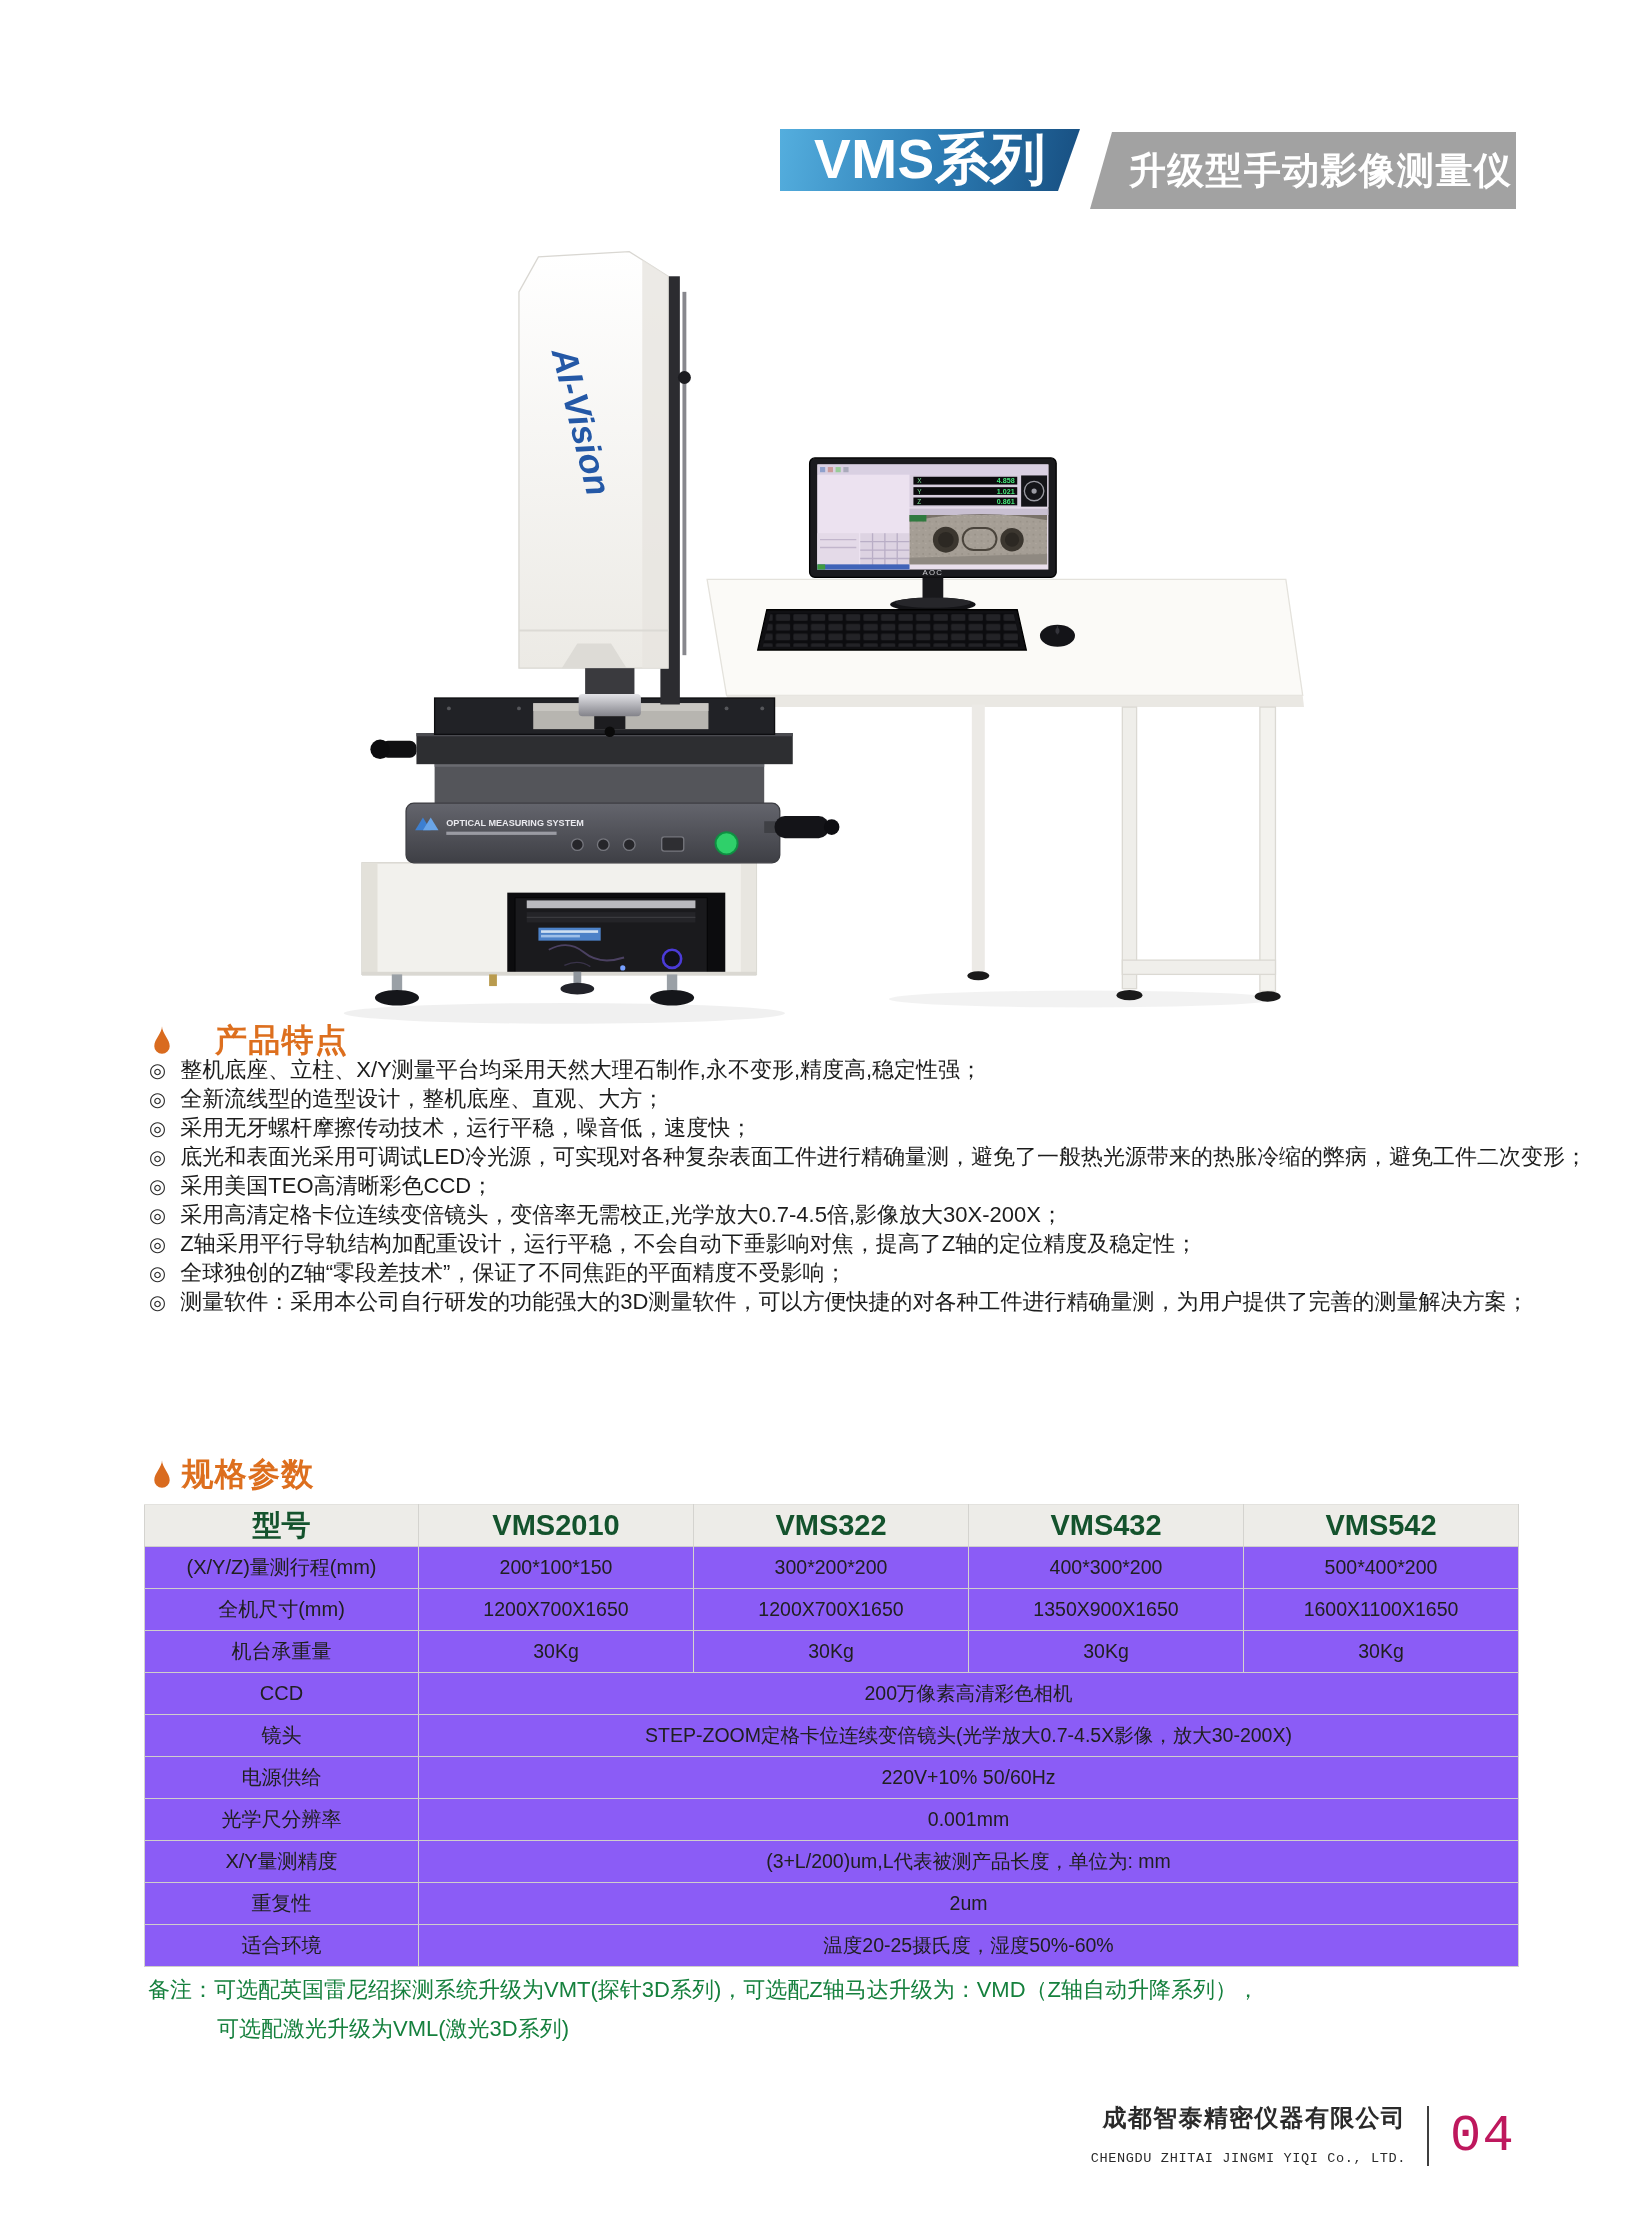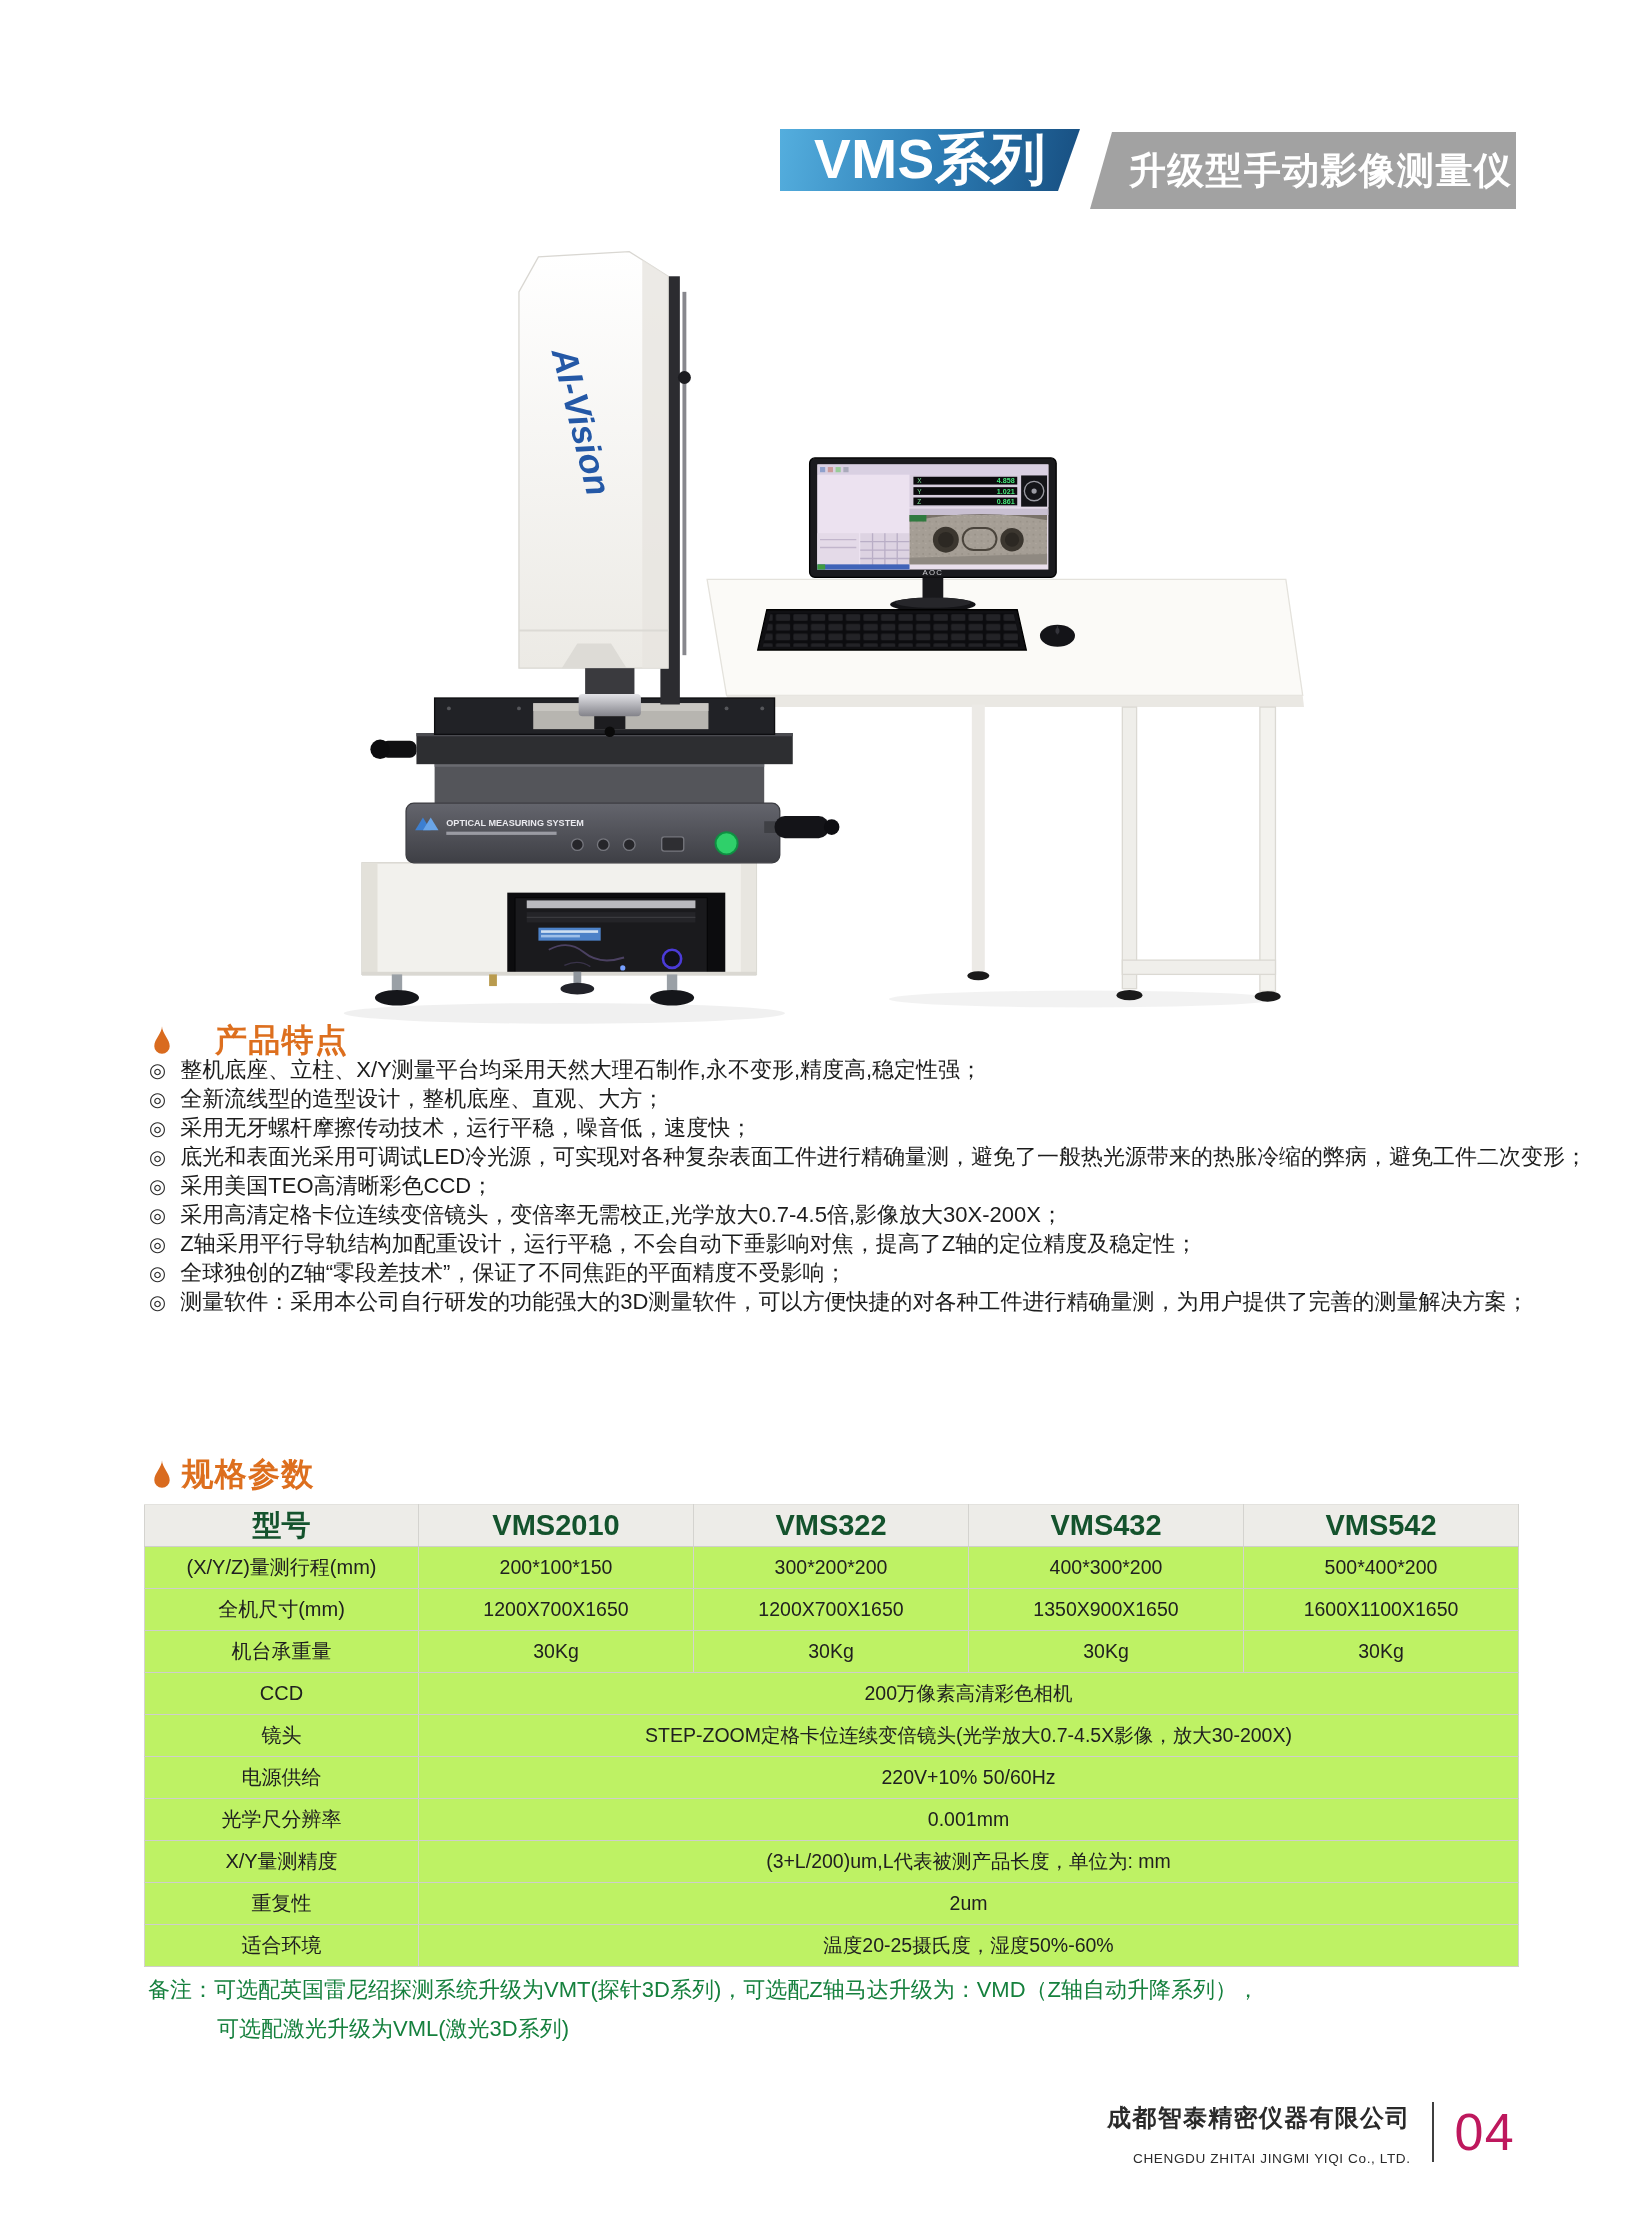--- a/index.html
+++ b/index.html
@@ -40,29 +40,29 @@
   .features .mk{font-size:19.5px;color:#2c2c2c;margin-right:14.3px;line-height:29px;}
   
   .spec-wrap{position:absolute;left:144px;top:1504px;}
   table.spec{border-collapse:collapse;table-layout:fixed;width:1373px;
     border:1.3px solid #c3c2be;background:#f5f4f1;}
   table.spec tr{height:42px;}
   table.spec th,table.spec td{
     border-left:0.6px solid #d4d3cf;border-right:0.6px solid #d4d3cf;
     border-top:1.9px solid #e3e2de;border-bottom:0.6px solid #cfcecb;
     text-align:center;vertical-align:middle;padding:0 5.2px;
-    font-size:19.5px;color:#202020;background:#bef264;overflow:hidden;white-space:nowrap;
+    font-size:19.5px;color:#202020;background:#8b5cf6;overflow:hidden;white-space:nowrap;
   }
   table.spec th{font-size:29px;font-weight:700;background:#edecE8;color:#14532d;margin-left:21px;}
   table.spec td.lbl{font-size:20px;}
   
   .note{position:absolute;left:148px;top:1970px;font-size:22px;line-height:39px;color:#15803d;white-space:nowrap;}
   .note .l2{padding-left:69px;}
   
-  .footer{position:absolute;top:2102px;right:131px;display:flex;align-items:flex-start;gap:21px;}
+  .footer{position:absolute;top:2102px;right:131px;display:flex;align-items:flex-end;gap:21px;font-family:Liberation Mono, monospace;}
   .footer .co{text-align:right;color:#2a2a2a;}
   .footer .co .cn{font-size:24px;font-weight:700;letter-spacing:1.3px;}
   .footer .co .en{font-size:13.6px;letter-spacing:0.6px;margin-top:17px;}
   .footer .bar{width:1.9px;height:60px;background:#3f3f3f;}
   .footer .pg{font-size:52px;color:#be185d;letter-spacing:1.3px;}
 </style>
 </head>
 <body>
 
 <div class="hdr-blue">

